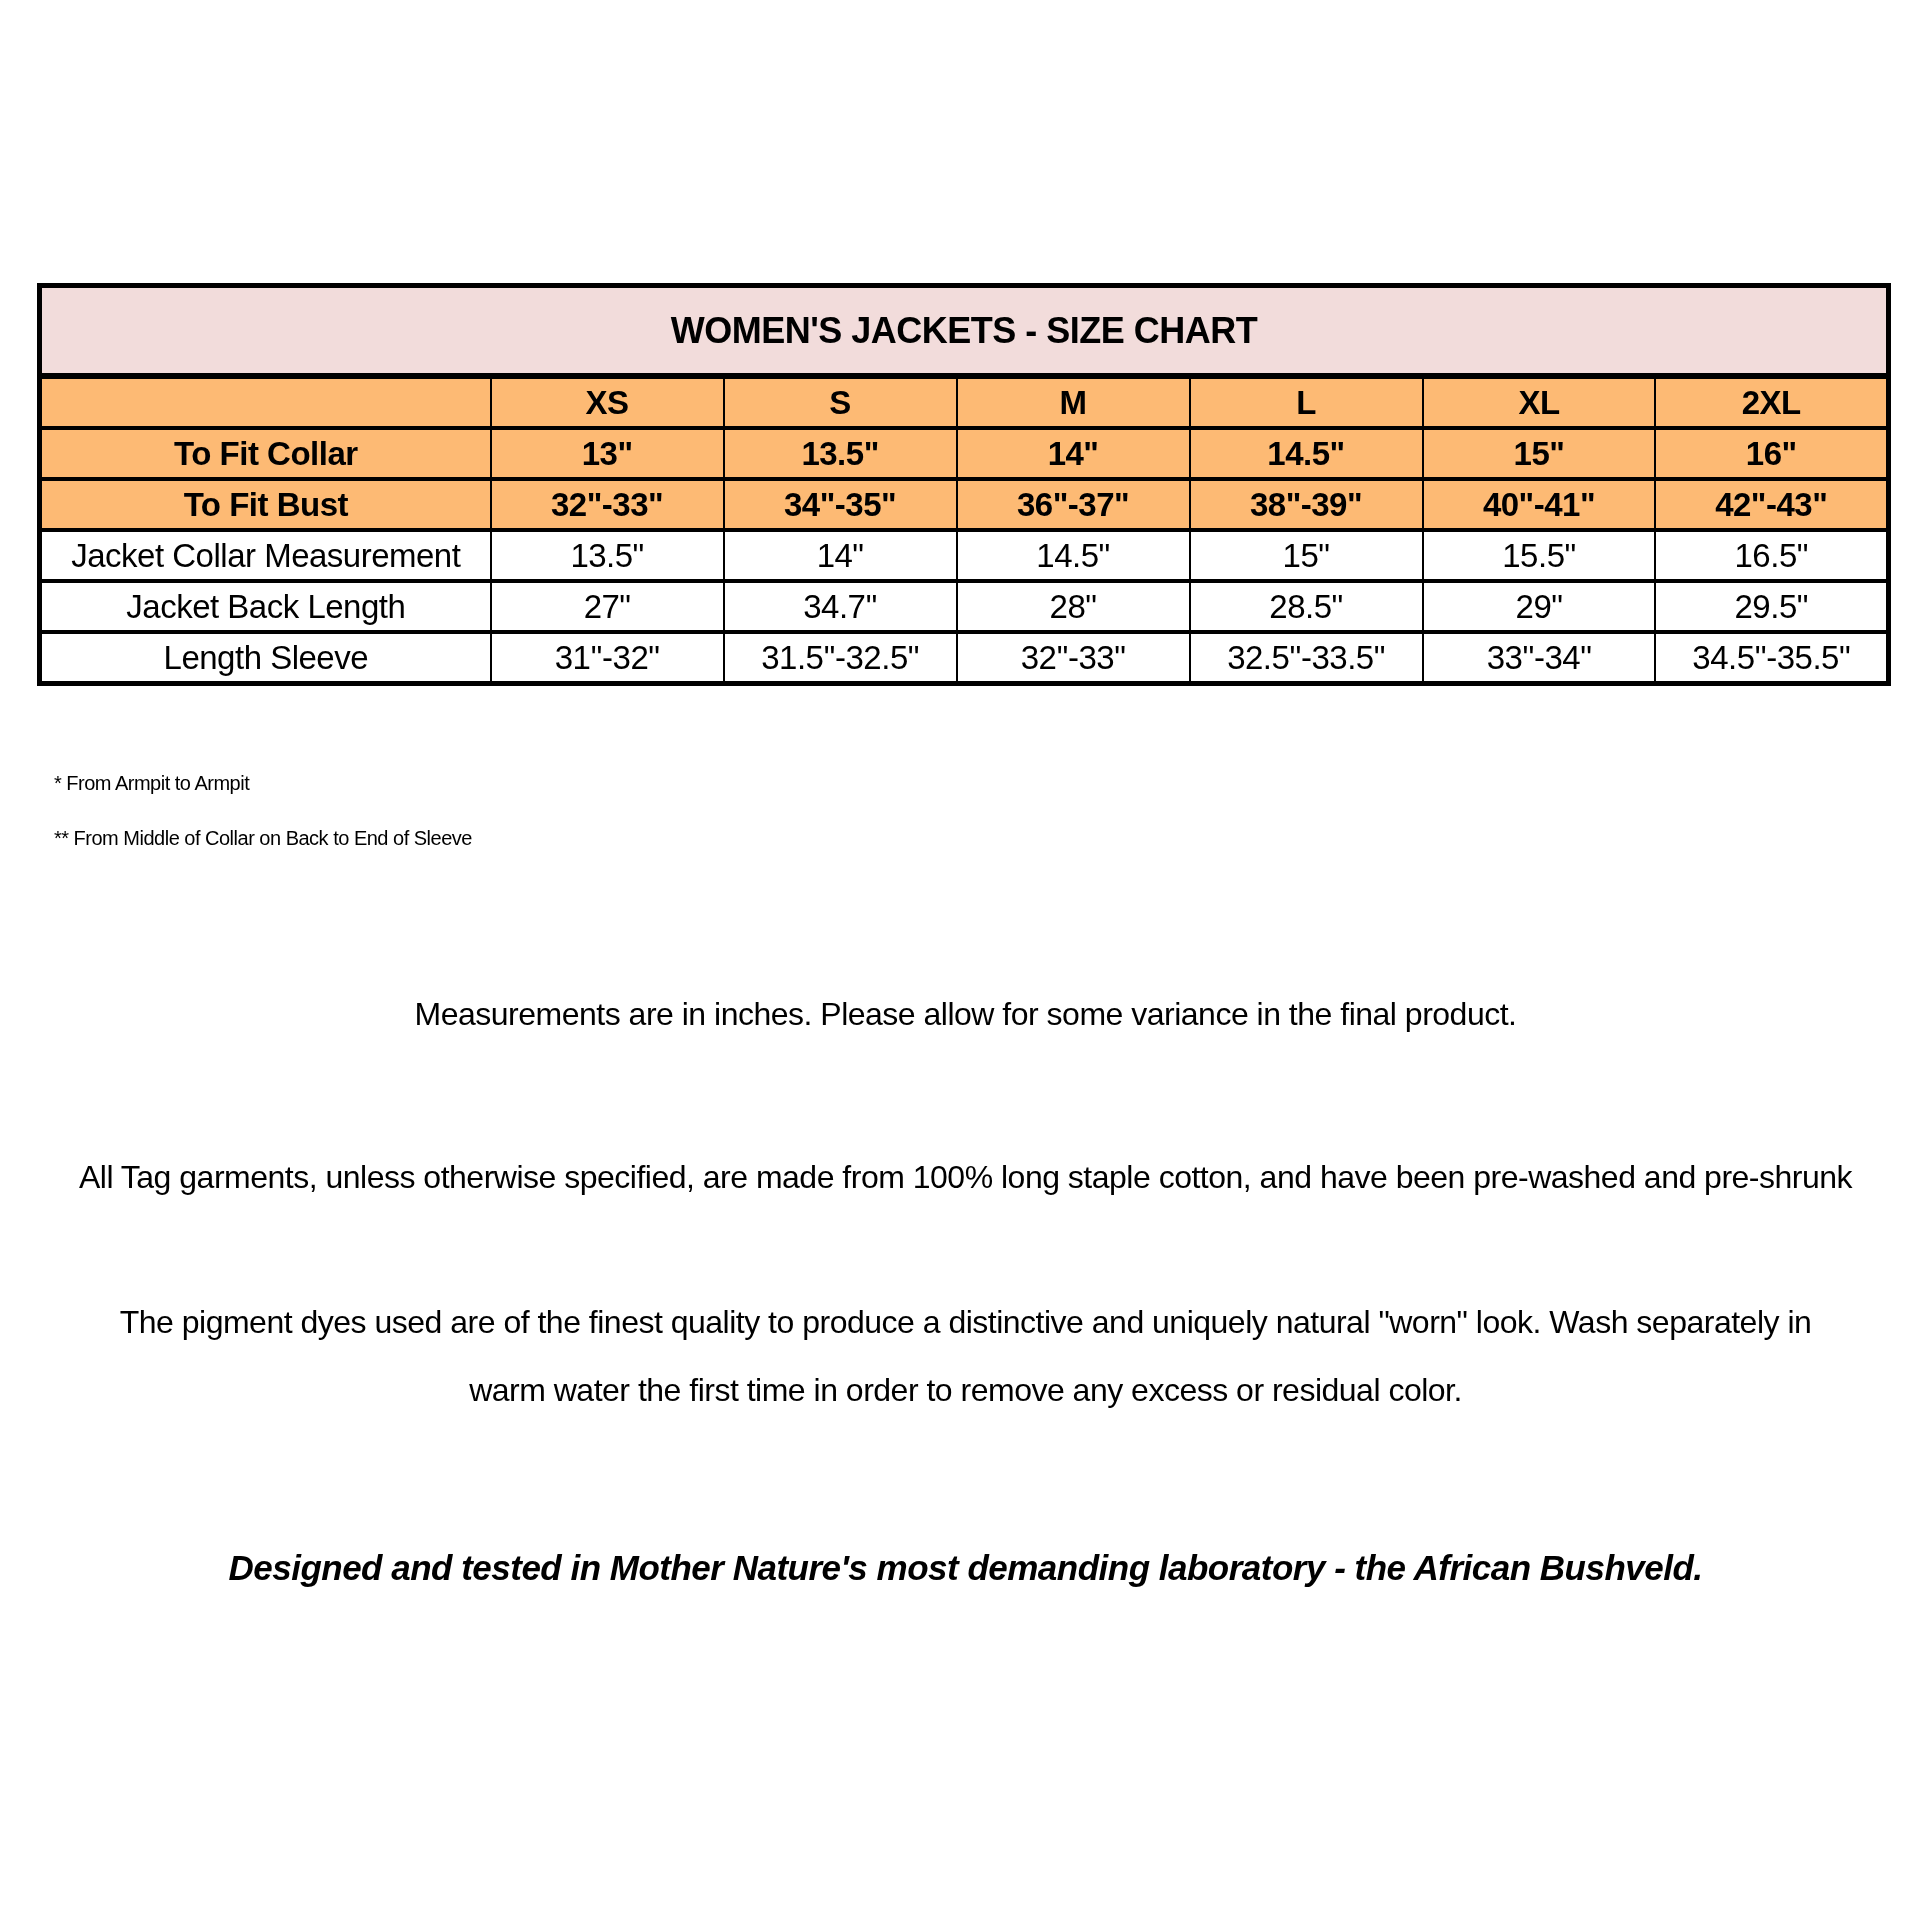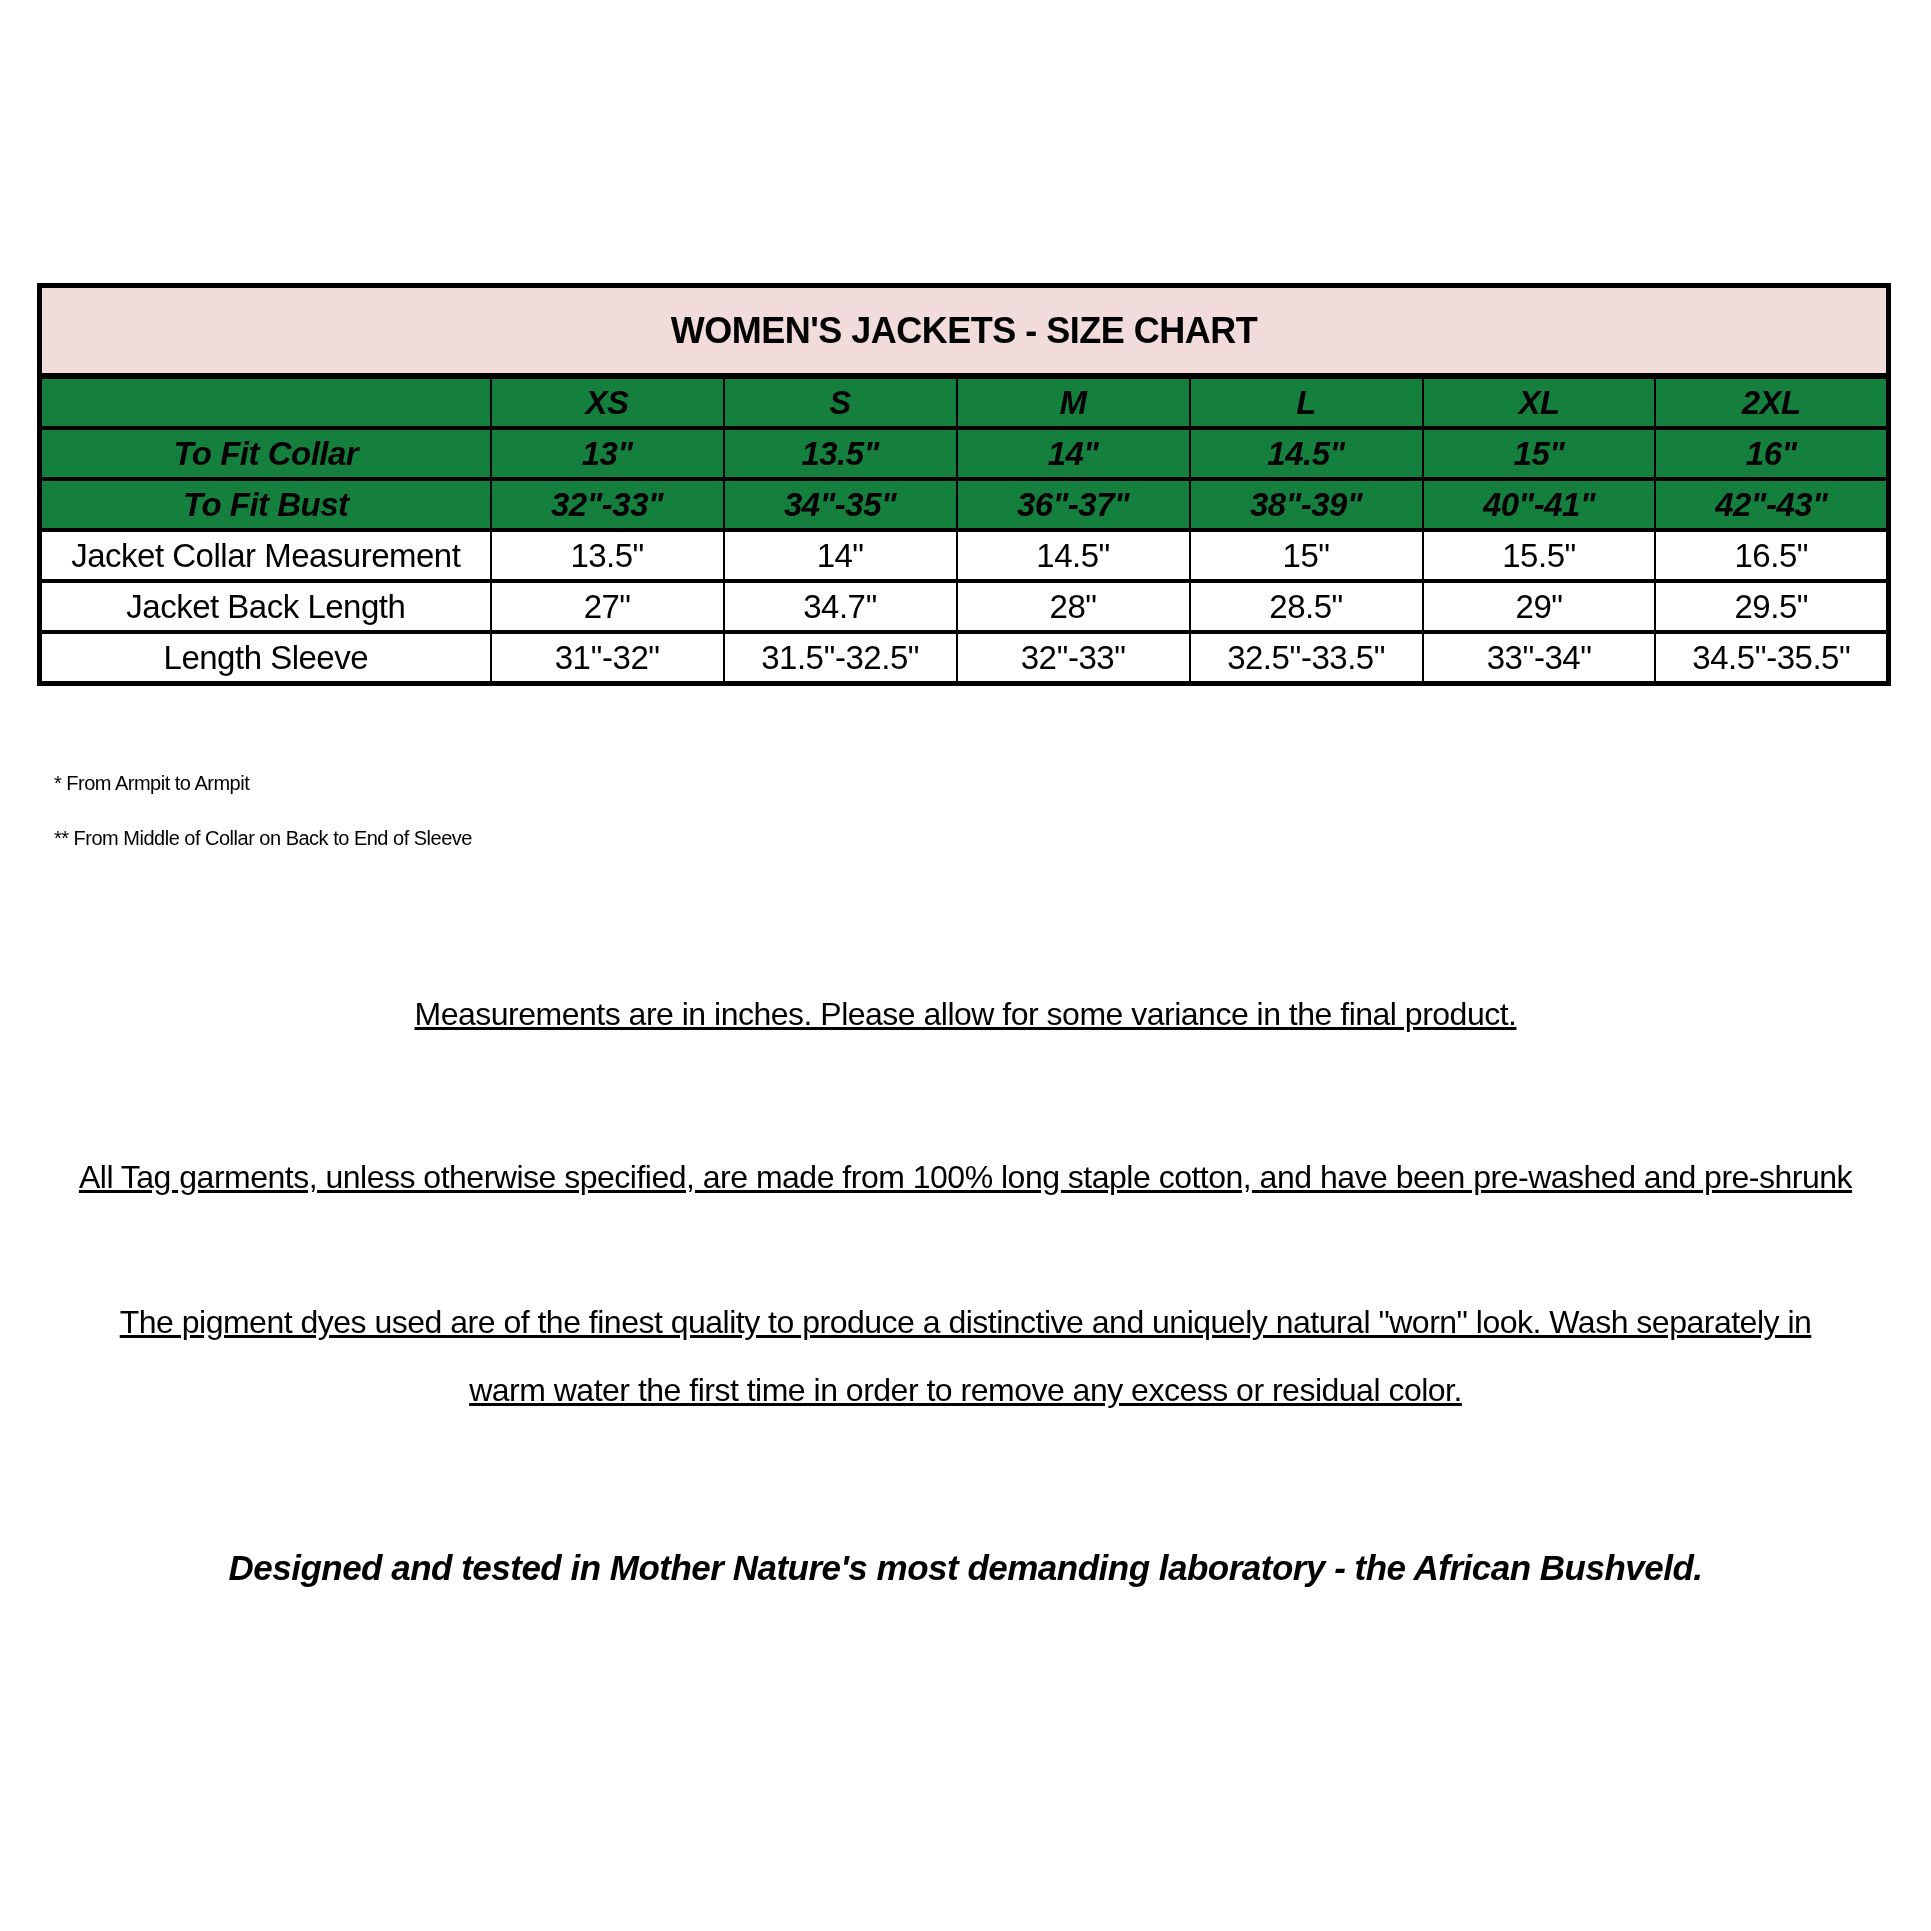--- a/index.html
+++ b/index.html
@@ -31,36 +31,35 @@
     white-space: nowrap;
   }
   tr.title-row td {
     height: 85px;
     font-size: 36px;
     font-weight: bold;
     border-bottom-width: 6.8px;
   }
   tr.data-row td { height: 47px; }
   .bg-pink { background: #F2DCDB; }
-  .bg-blue { background: #15803d; font-style: italic; }
+  .bg-blue { background: #fdba74; }
   .bold { font-weight: bold; }
 
   .footnotes {
     margin: 70px 8px 0 54px;
     font-size: 20px;
     line-height: 55px;
     letter-spacing: -0.5px;
   }
   .para {
     margin: 0 53px;
     text-align: center;
     font-size: 32px;
     line-height: 68px;
     letter-spacing: -0.5px;
-    text-decoration: underline;
   }
   .para-1 { margin-top: 114px; }
   .para-2 { margin-top: 95px; }
   .para-3 { margin-top: 77px; }
   .tagline {
     margin-top: 124px;
     text-align: center;
     font-size: 35px;
     font-weight: bold;
     font-style: italic;

